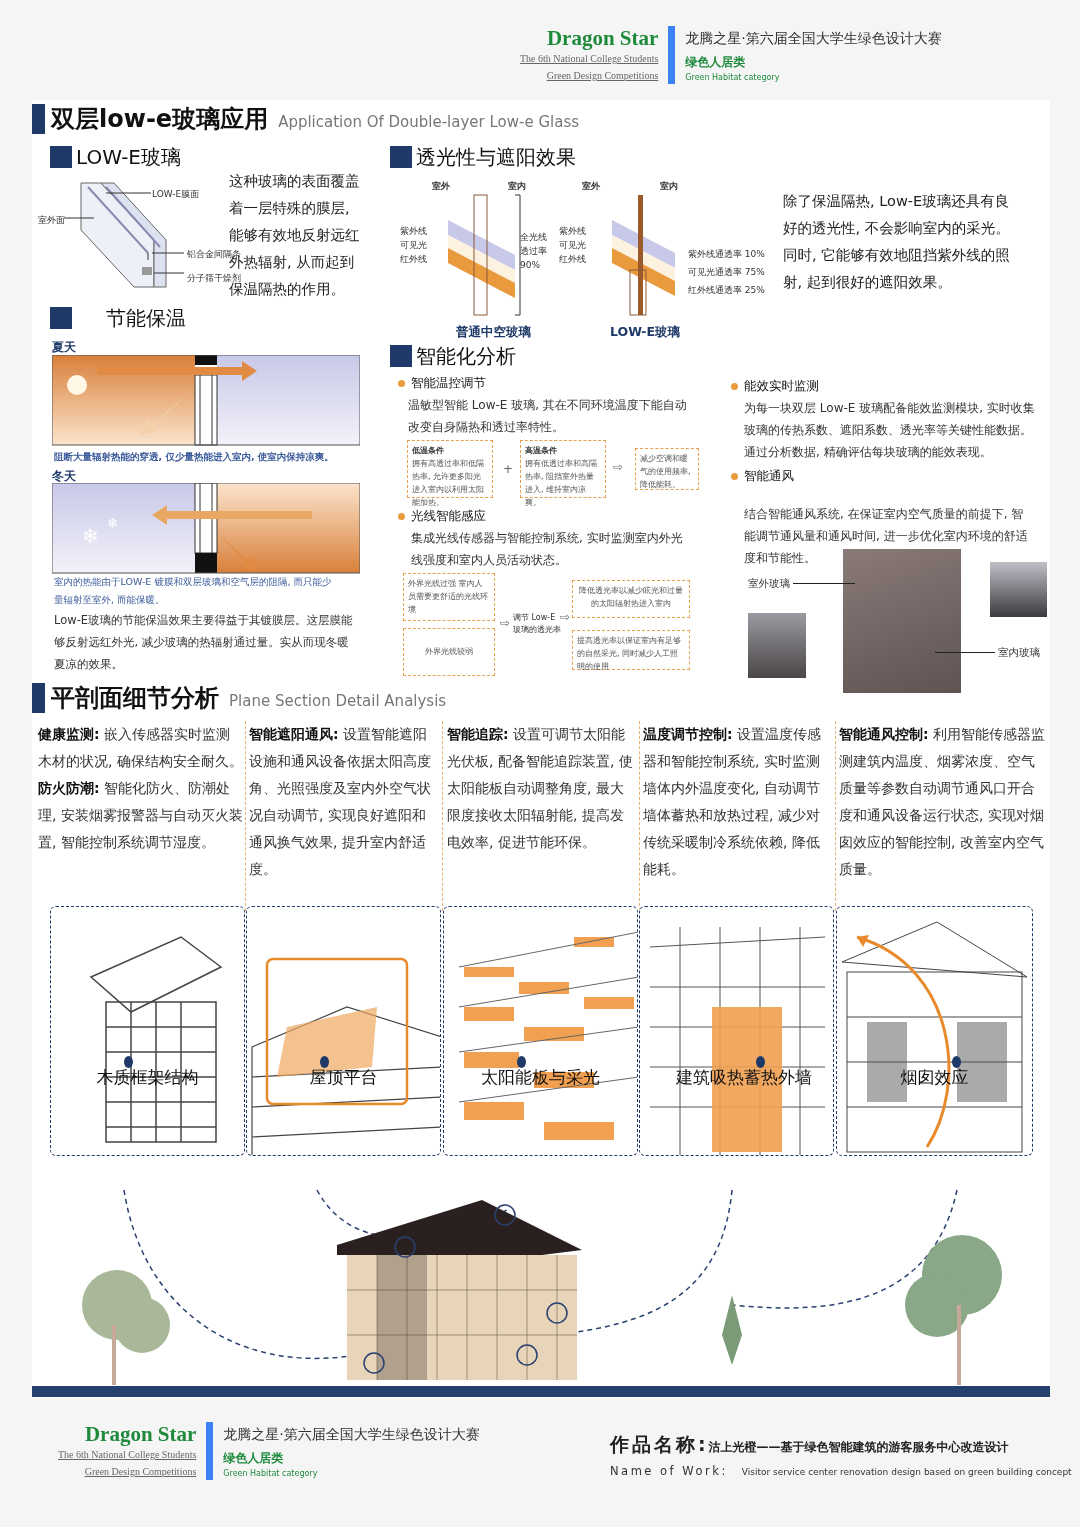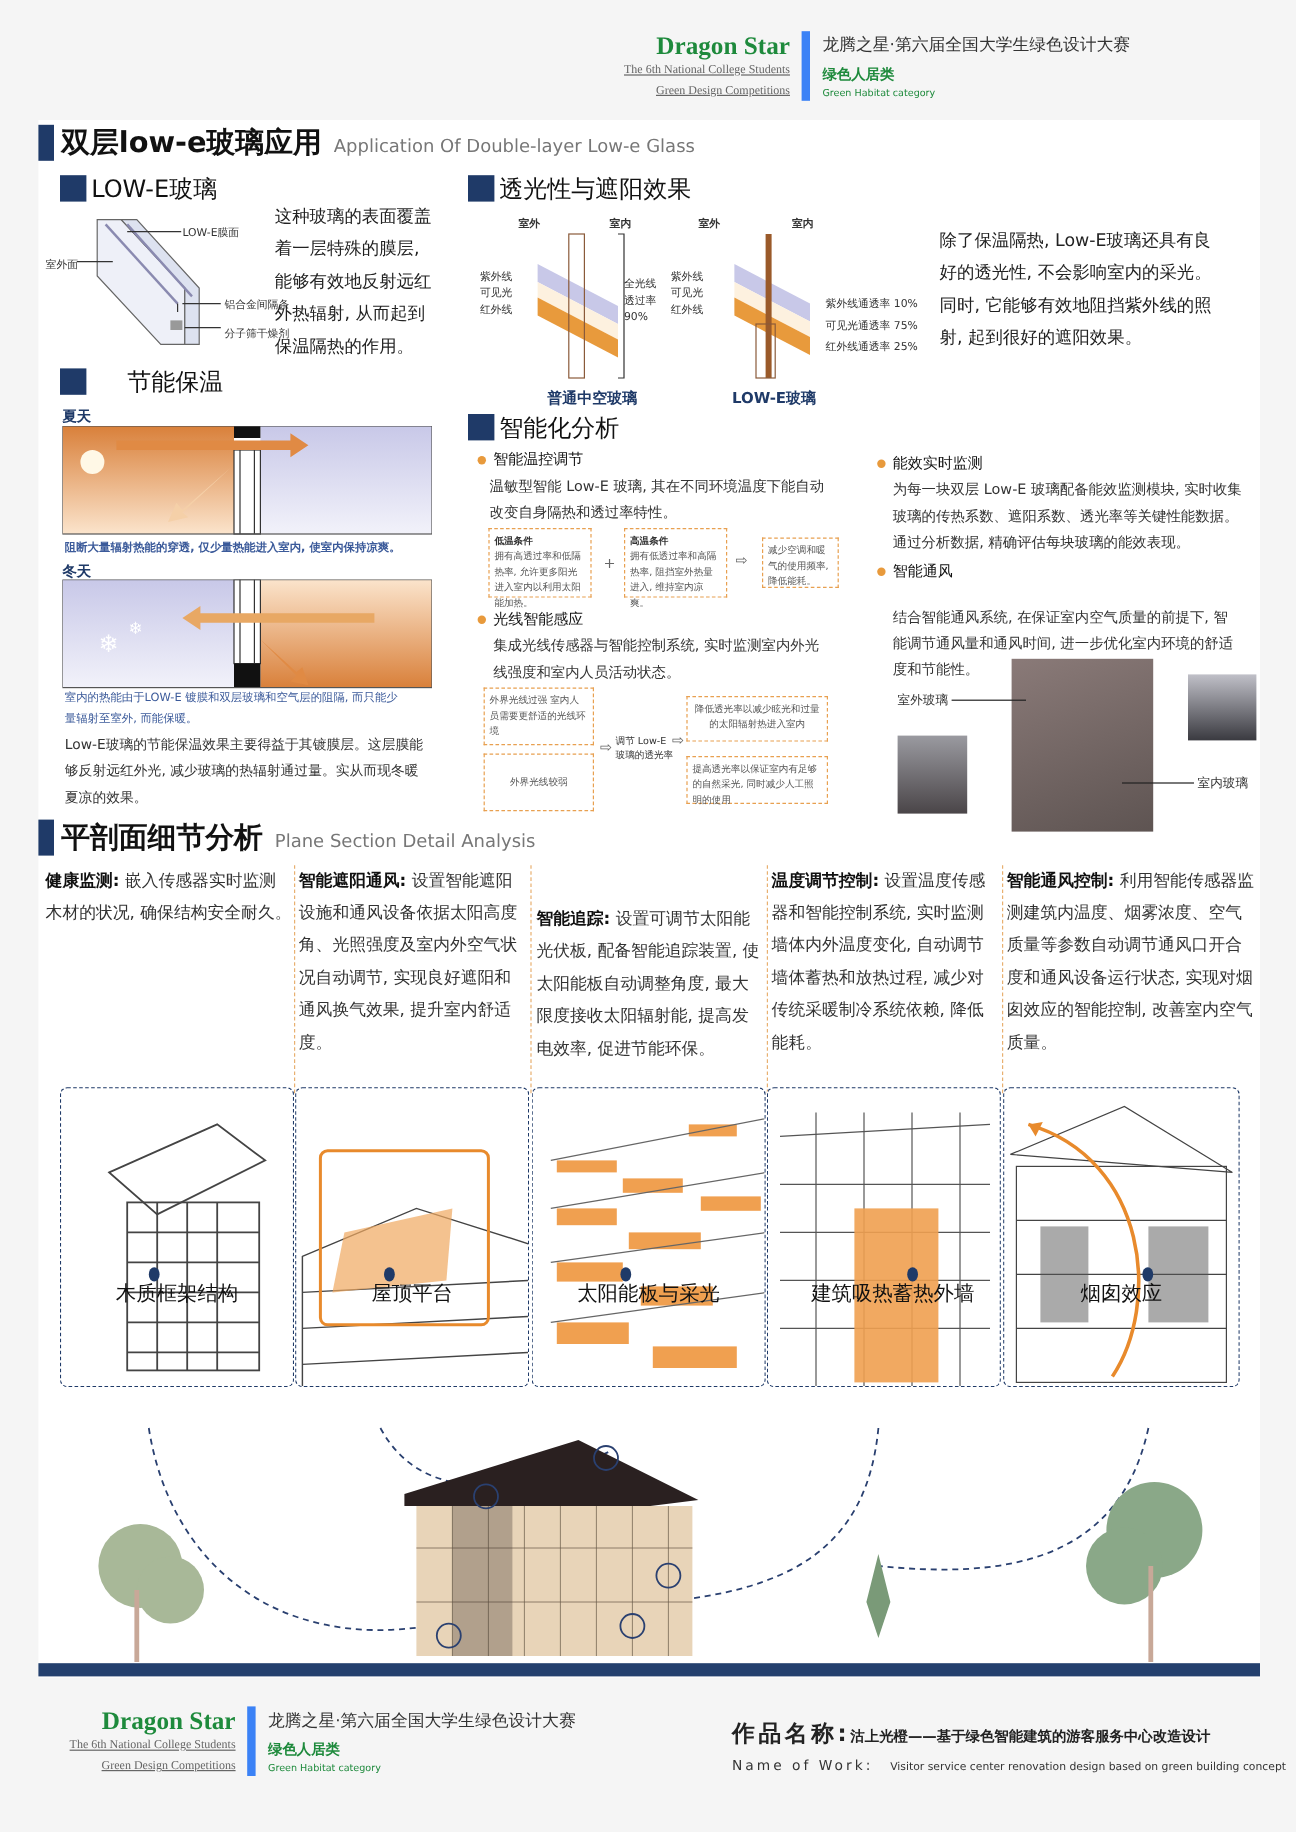--- a/index.html
+++ b/index.html
@@ -289,27 +289,28 @@
 <div style="position:absolute; left:935px; top:652px; width:60px; height:1px; background:#222;"></div>
 
 <div class="sec-title" style="left:32px; top:683px;">
   <div class="bar"></div>
   <span class="cn">平剖面细节分析</span>
   <span class="en">Plane Section Detail Analysis</span>
 </div>
 
 <div class="col" style="left:38px; top:721px; width:205px;">
   <div><b>健康监测</b><b>:</b> <span>嵌入传感器实时监测木材的状况, 确保结构安全耐久。</span></div>
+  <div><b>防火防潮</b><b>:</b> <span>智能化防火、防潮处理, 安装烟雾报警器与自动灭火装置, 智能控制系统调节湿度。</span></div>
 </div>
 <div class="vdash" style="left:245px; top:721px; height:190px;"></div>
 <div class="col" style="left:249px; top:721px; width:190px;">
   <b>智能遮阳通风</b><b>:</b> <span>设置智能遮阳设施和通风设备依据太阳高度角、光照强度及室内外空气状况自动调节, 实现良好遮阳和通风换气效果, 提升室内舒适度。</span>
 </div>
 <div class="vdash" style="left:442px; top:721px; height:190px;"></div>
-<div class="col" style="left:447px; top:721px; width:190px;margin-top:32px;">
+<div class="col" style="left:447px; top:721px; width:190px;">
   <b>智能追踪</b><b>:</b> <span>设置可调节太阳能光伏板, 配备智能追踪装置, 使太阳能板自动调整角度, 最大限度接收太阳辐射能, 提高发电效率, 促进节能环保。</span>
 </div>
 <div class="vdash" style="left:639px; top:721px; height:190px;"></div>
 <div class="col" style="left:643px; top:721px; width:190px;">
   <b>温度调节控制</b><b>:</b> <span>设置温度传感器和智能控制系统, 实时监测墙体内外温度变化, 自动调节墙体蓄热和放热过程, 减少对传统采暖制冷系统依赖, 降低能耗。</span>
 </div>
 <div class="vdash" style="left:835px; top:721px; height:190px;"></div>
 <div class="col" style="left:839px; top:721px; width:208px;">
   <b>智能通风控制</b><b>:</b> <span>利用智能传感器监测建筑内温度、烟雾浓度、空气质量等参数自动调节通风口开合度和通风设备运行状态, 实现对烟囱效应的智能控制, 改善室内空气质量。</span>
 </div>

